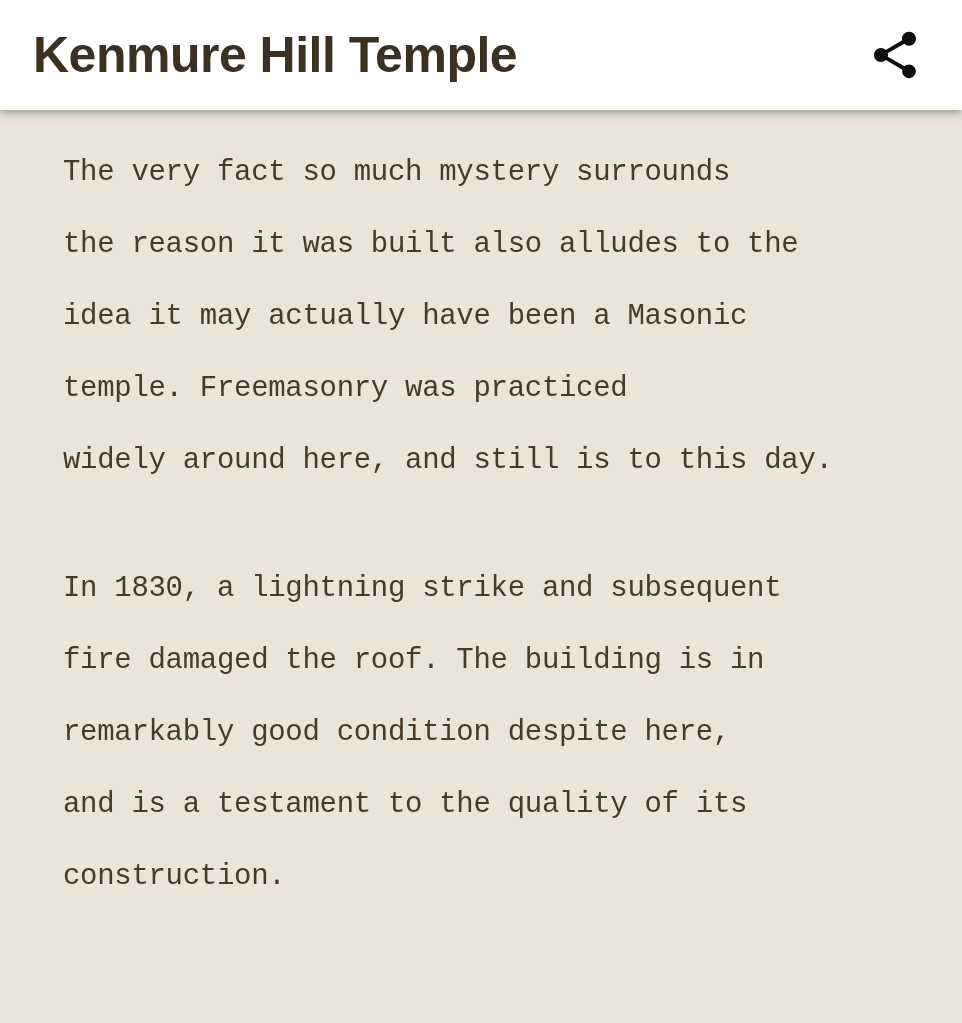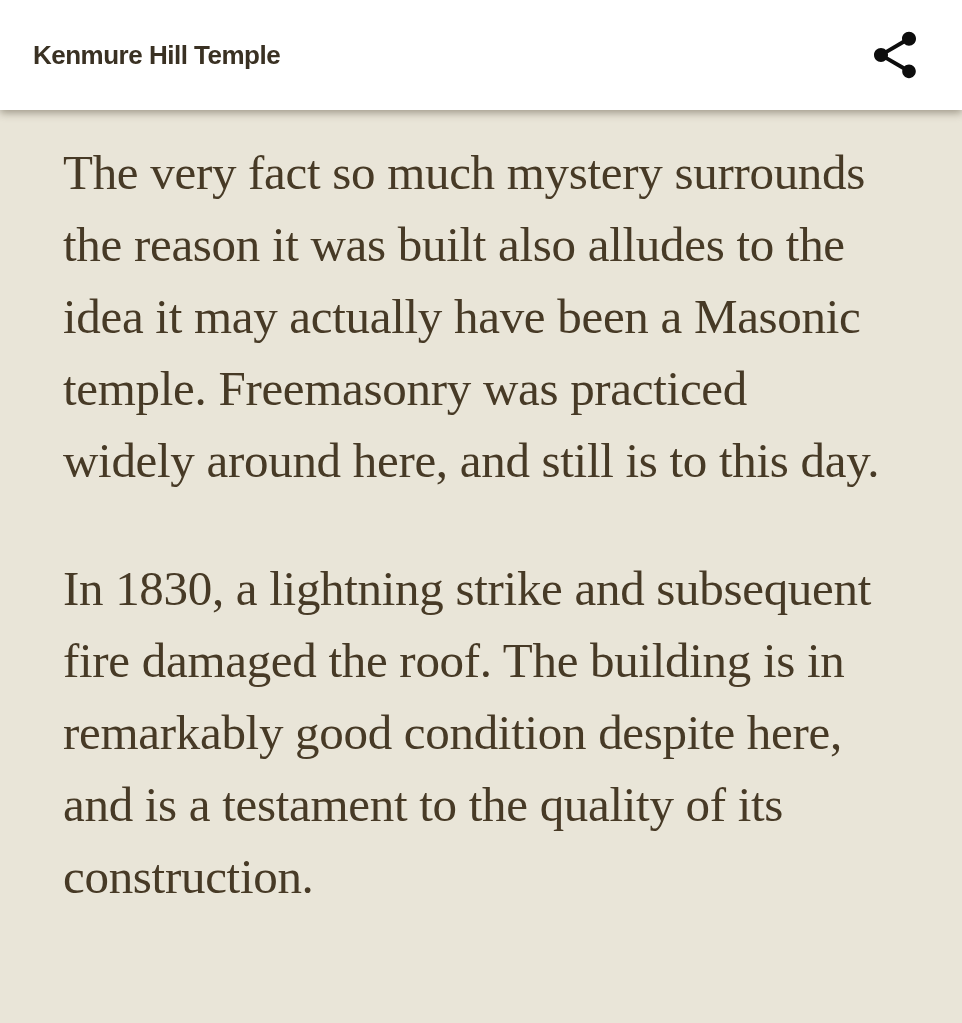--- a/index.html
+++ b/index.html
@@ -22,21 +22,21 @@
     background: #ffffff;
     display: flex;
     align-items: center;
     justify-content: space-between;
     padding: 0 38px 0 33px;
     box-sizing: border-box;
     box-shadow: 0 3px 8px rgba(70, 62, 45, 0.45);
   }
   .app-header h1 {
     margin: 0;
-    font-size: 26px;
+    font-size: 50px;
     font-weight: 700;
     letter-spacing: -0.5px;
     color: #3a3123;
     font-family: "Liberation Sans", sans-serif;
   }
   .share-button {
     background: none;
     border: none;
     padding: 0;
     margin: 0;
@@ -53,22 +53,22 @@
     fill: #0d0d0d;
   }
   .article-body {
     position: relative;
     z-index: 1;
     padding: 27px 40px 0 63px;
     box-sizing: border-box;
   }
   .article-body p {
     margin: 0 0 56px 0;
-    font-family: Liberation Serif, serif;
-    font-size: 49px;
+    font-family: Liberation Mono, monospace;
+    font-size: 29px;
     line-height: 72px;
     letter-spacing: -0.3px;
     color: #473a26;
     white-space: pre-line;
   }
 </style>
 </head>
 <body>
 
 <div class="screen">

